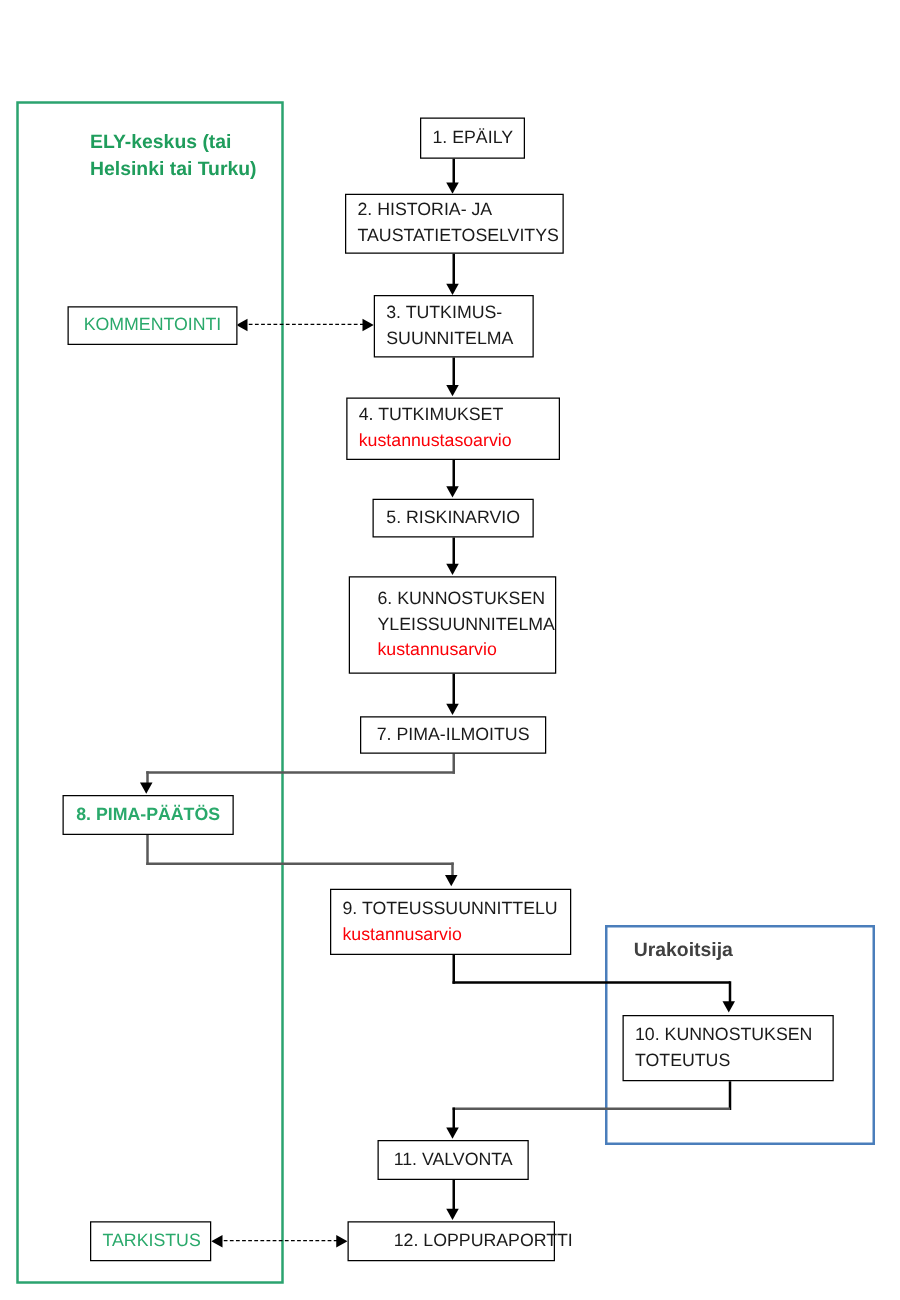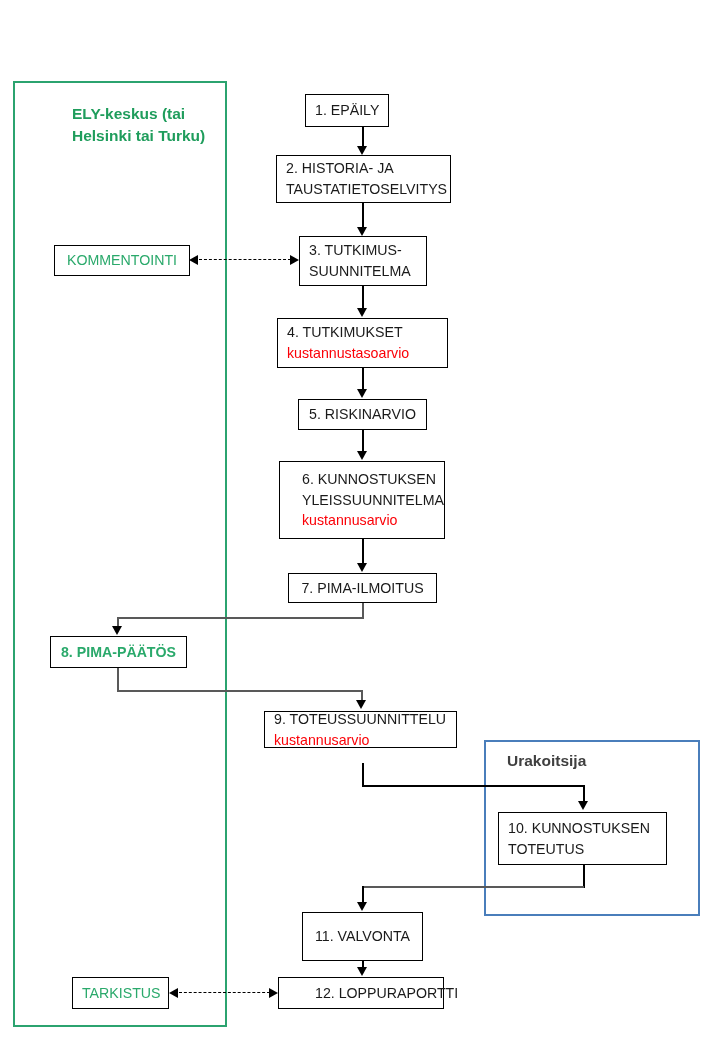--- a/index.html
+++ b/index.html
@@ -169,21 +169,21 @@
   <div class="seg vline" style="left:362px; top:886px; height:17px;"></div>
   <div class="arrow down" style="left:357px; top:902px;"></div>
 
   <div class="seg vline" style="left:362px; top:943px; height:25px;"></div>
   <div class="arrow down" style="left:357px; top:967px;"></div>
 
   <div class="dashed" style="left:179px; top:992px; width:91px;"></div>
   <div class="arrow left" style="left:169px; top:988px;"></div>
   <div class="arrow right" style="left:269px; top:988px;"></div>
 
-  <div class="node center" style="left:305px; top:94px; width:84px; height:33px;">
+  <div class="node center" style="left:336px; top:94px; width:84px; height:33px;">
     <div class="line">1. EPÄILY</div>
   </div>
 
   <div class="node" style="left:276px; top:155px; width:175px; height:48px;">
     <div class="line">2. HISTORIA-  JA</div>
     <div class="line">TAUSTATIETOSELVITYS</div>
   </div>
 
   <div class="node" style="left:299px; top:236px; width:128px; height:50px;">
     <div class="line">3. TUTKIMUS-</div>
@@ -206,31 +206,31 @@
   </div>
 
   <div class="node center" style="left:288px; top:573px; width:149px; height:30px;">
     <div class="line">7. PIMA-ILMOITUS</div>
   </div>
 
   <div class="node center" style="left:50px; top:636px; width:137px; height:32px;font-weight:bold;">
     <div class="line green">8. PIMA-PÄÄTÖS</div>
   </div>
 
-  <div class="node" style="left:264px; top:711px; width:193px; height:37px;">
+  <div class="node" style="left:264px; top:711px; width:193px; height:53px;">
     <div class="line">9. TOTEUSSUUNNITTELU</div>
     <div class="line cost">kustannusarvio</div>
   </div>
 
   <div class="node" style="left:498px; top:812px; width:169px; height:53px;">
     <div class="line">10. KUNNOSTUKSEN</div>
     <div class="line">TOTEUTUS</div>
   </div>
 
-  <div class="node center" style="left:302px; top:912px; width:121px; height:49px;">
+  <div class="node center" style="left:302px; top:912px; width:121px; height:32px;">
     <div class="line">11. VALVONTA</div>
   </div>
 
   <div class="node center" style="left:278px; top:977px; width:166px; height:32px;padding-left:36px;">
     <div class="line">12. LOPPURAPORTTI</div>
   </div>
 
   <div class="node center" style="left:72px; top:977px; width:97px; height:32px;">
     <div class="line green">TARKISTUS</div>
   </div>

